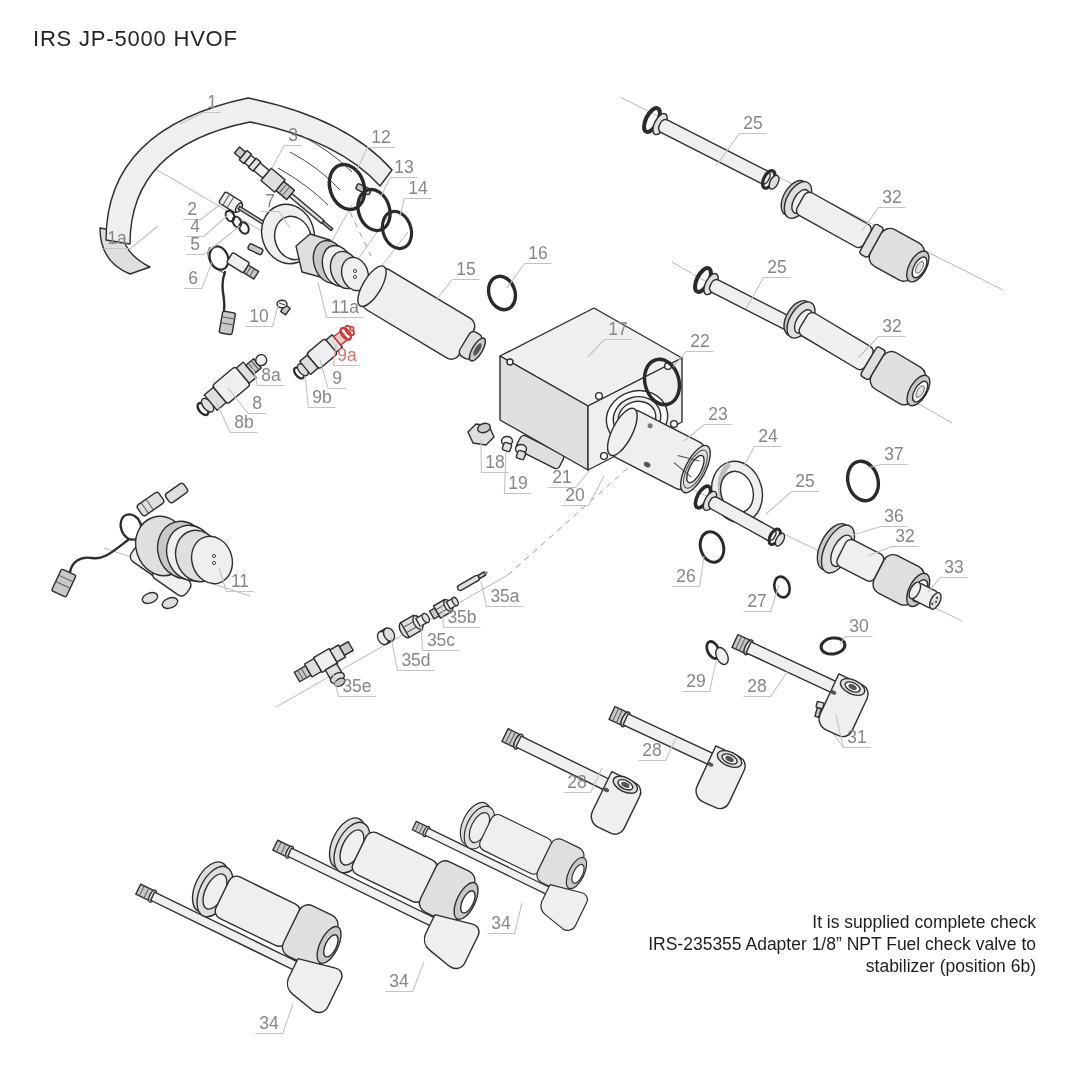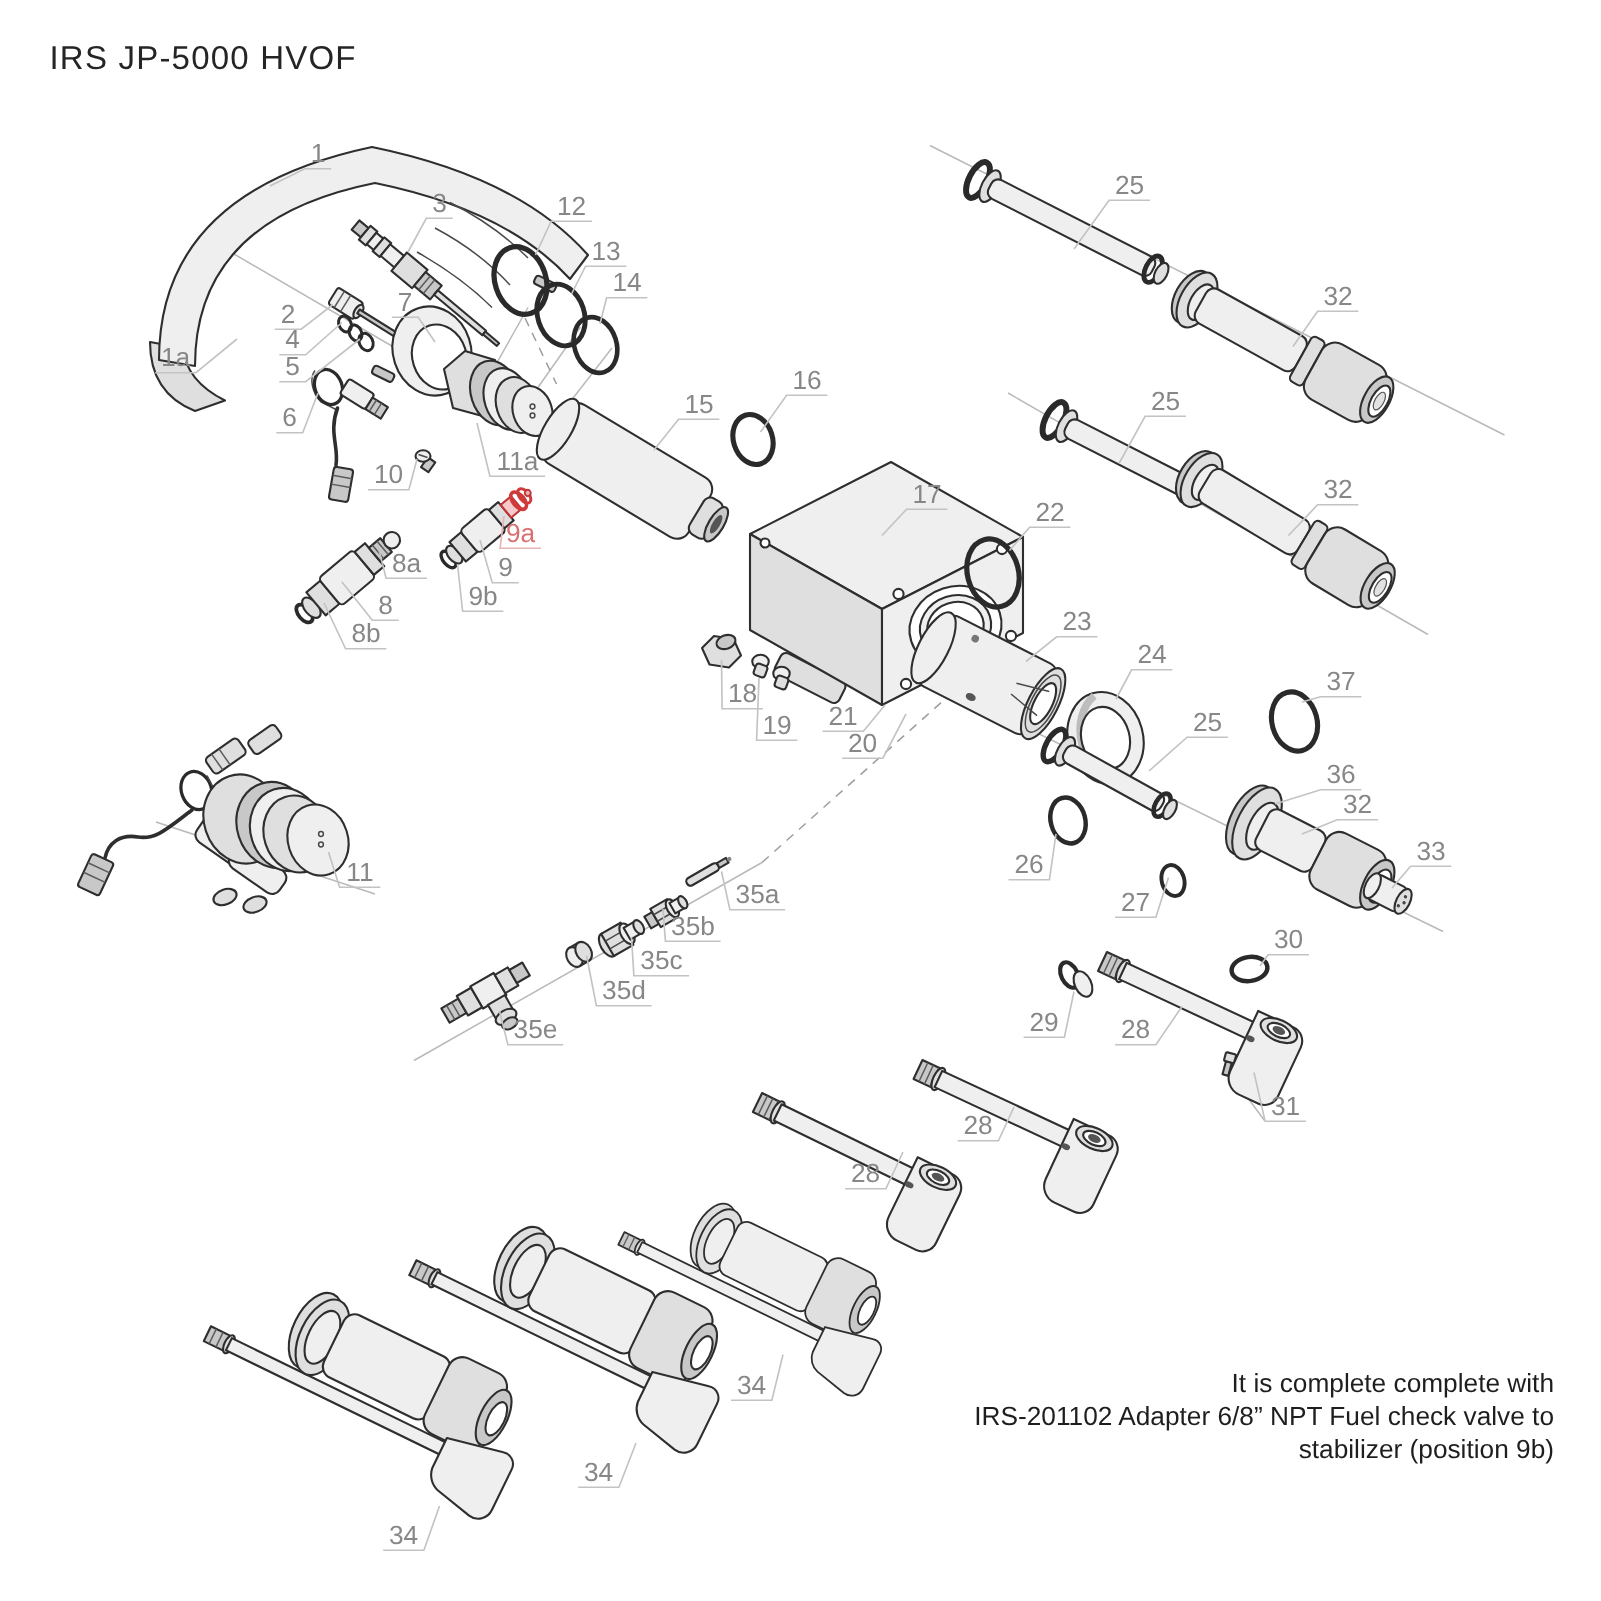--- a/index.html
+++ b/index.html
@@ -575,17 +575,17 @@
         <polyline points="333,674 338.6,696.5 375.4,696.5" class="leader"></polyline>
         <text x="357" y="692" class="callout">35e</text>
         <polyline points="850,536 880.4,526.5 907.6,526.5" class="leader"></polyline>
         <text x="894" y="522" class="callout">36</text>
         <polyline points="868,468 880.4,464.5 907.6,464.5" class="leader"></polyline>
         <text x="894" y="460" class="callout">37</text>
       </g>
   </svg>
 
   <div class="note">
-    <div>It is complete complete with</div>
-    <div>IRS-201102 Adapter 6/8” NPT Fuel check valve to</div>
-    <div>stabilizer (position 9b)</div>
+    <div>It is supplied complete check</div>
+    <div>IRS-235355 Adapter 1/8” NPT Fuel check valve to</div>
+    <div>stabilizer (position 6b)</div>
   </div>
 </div>
 
 </body></html>

